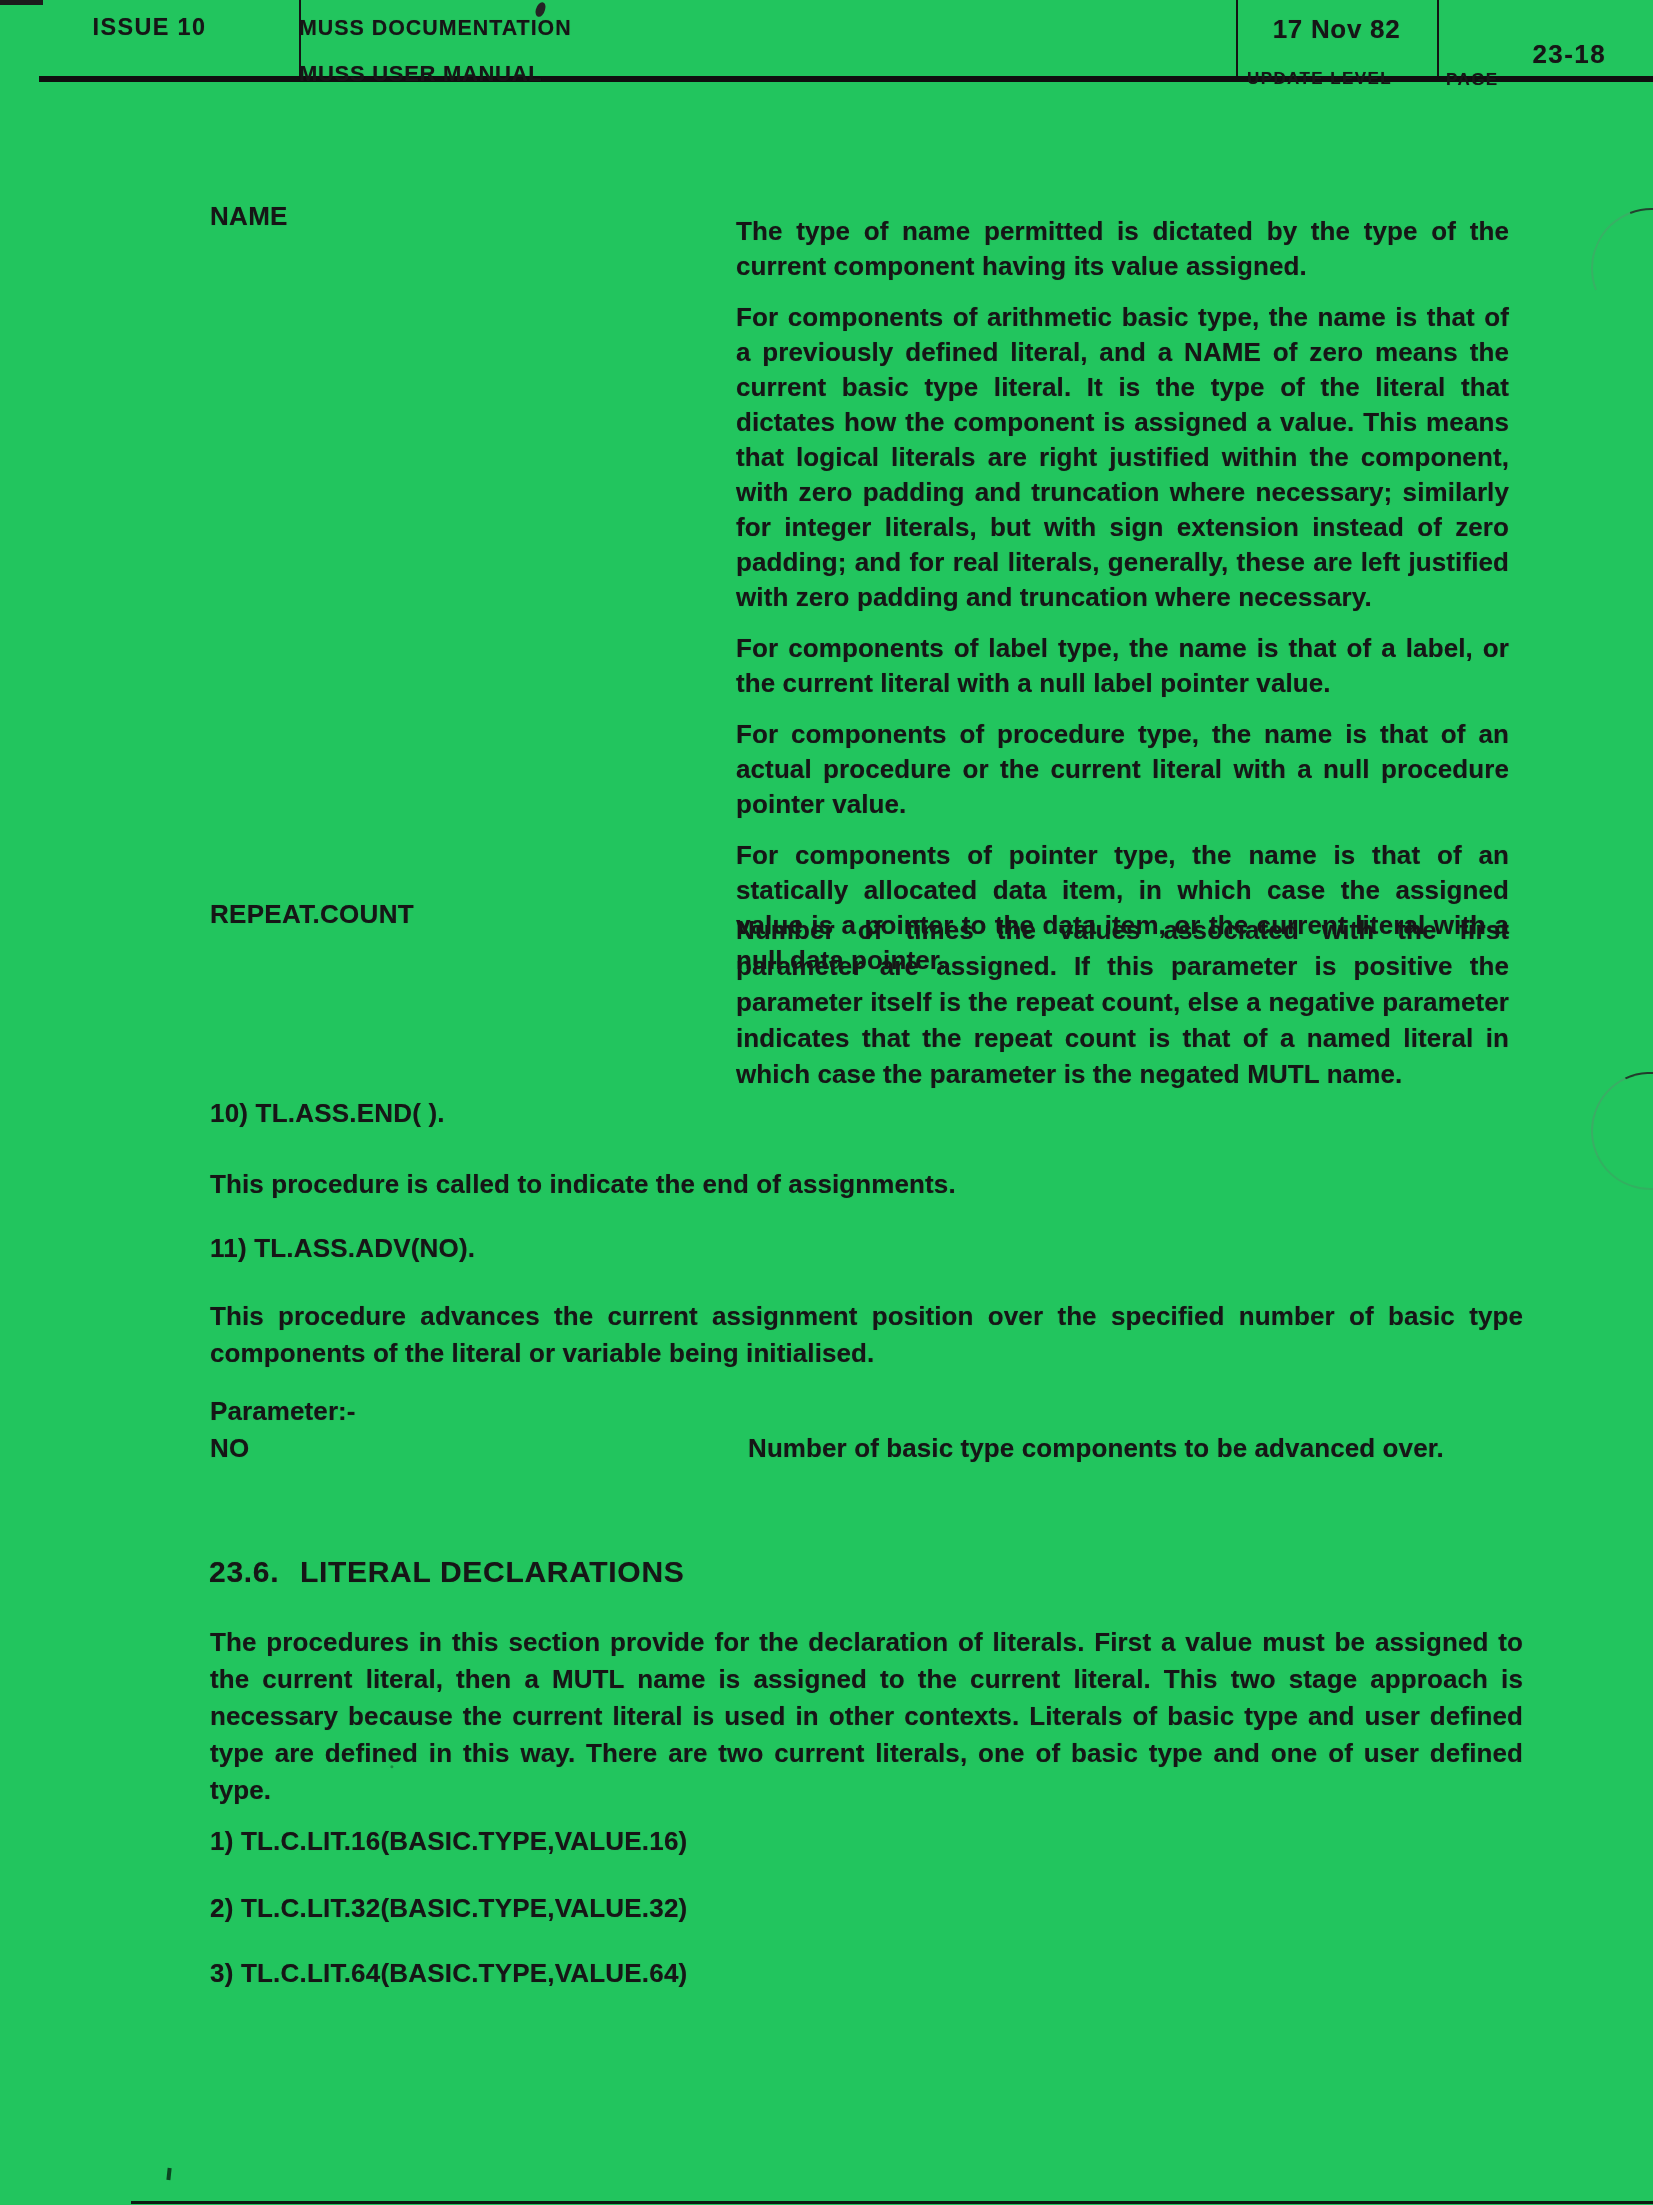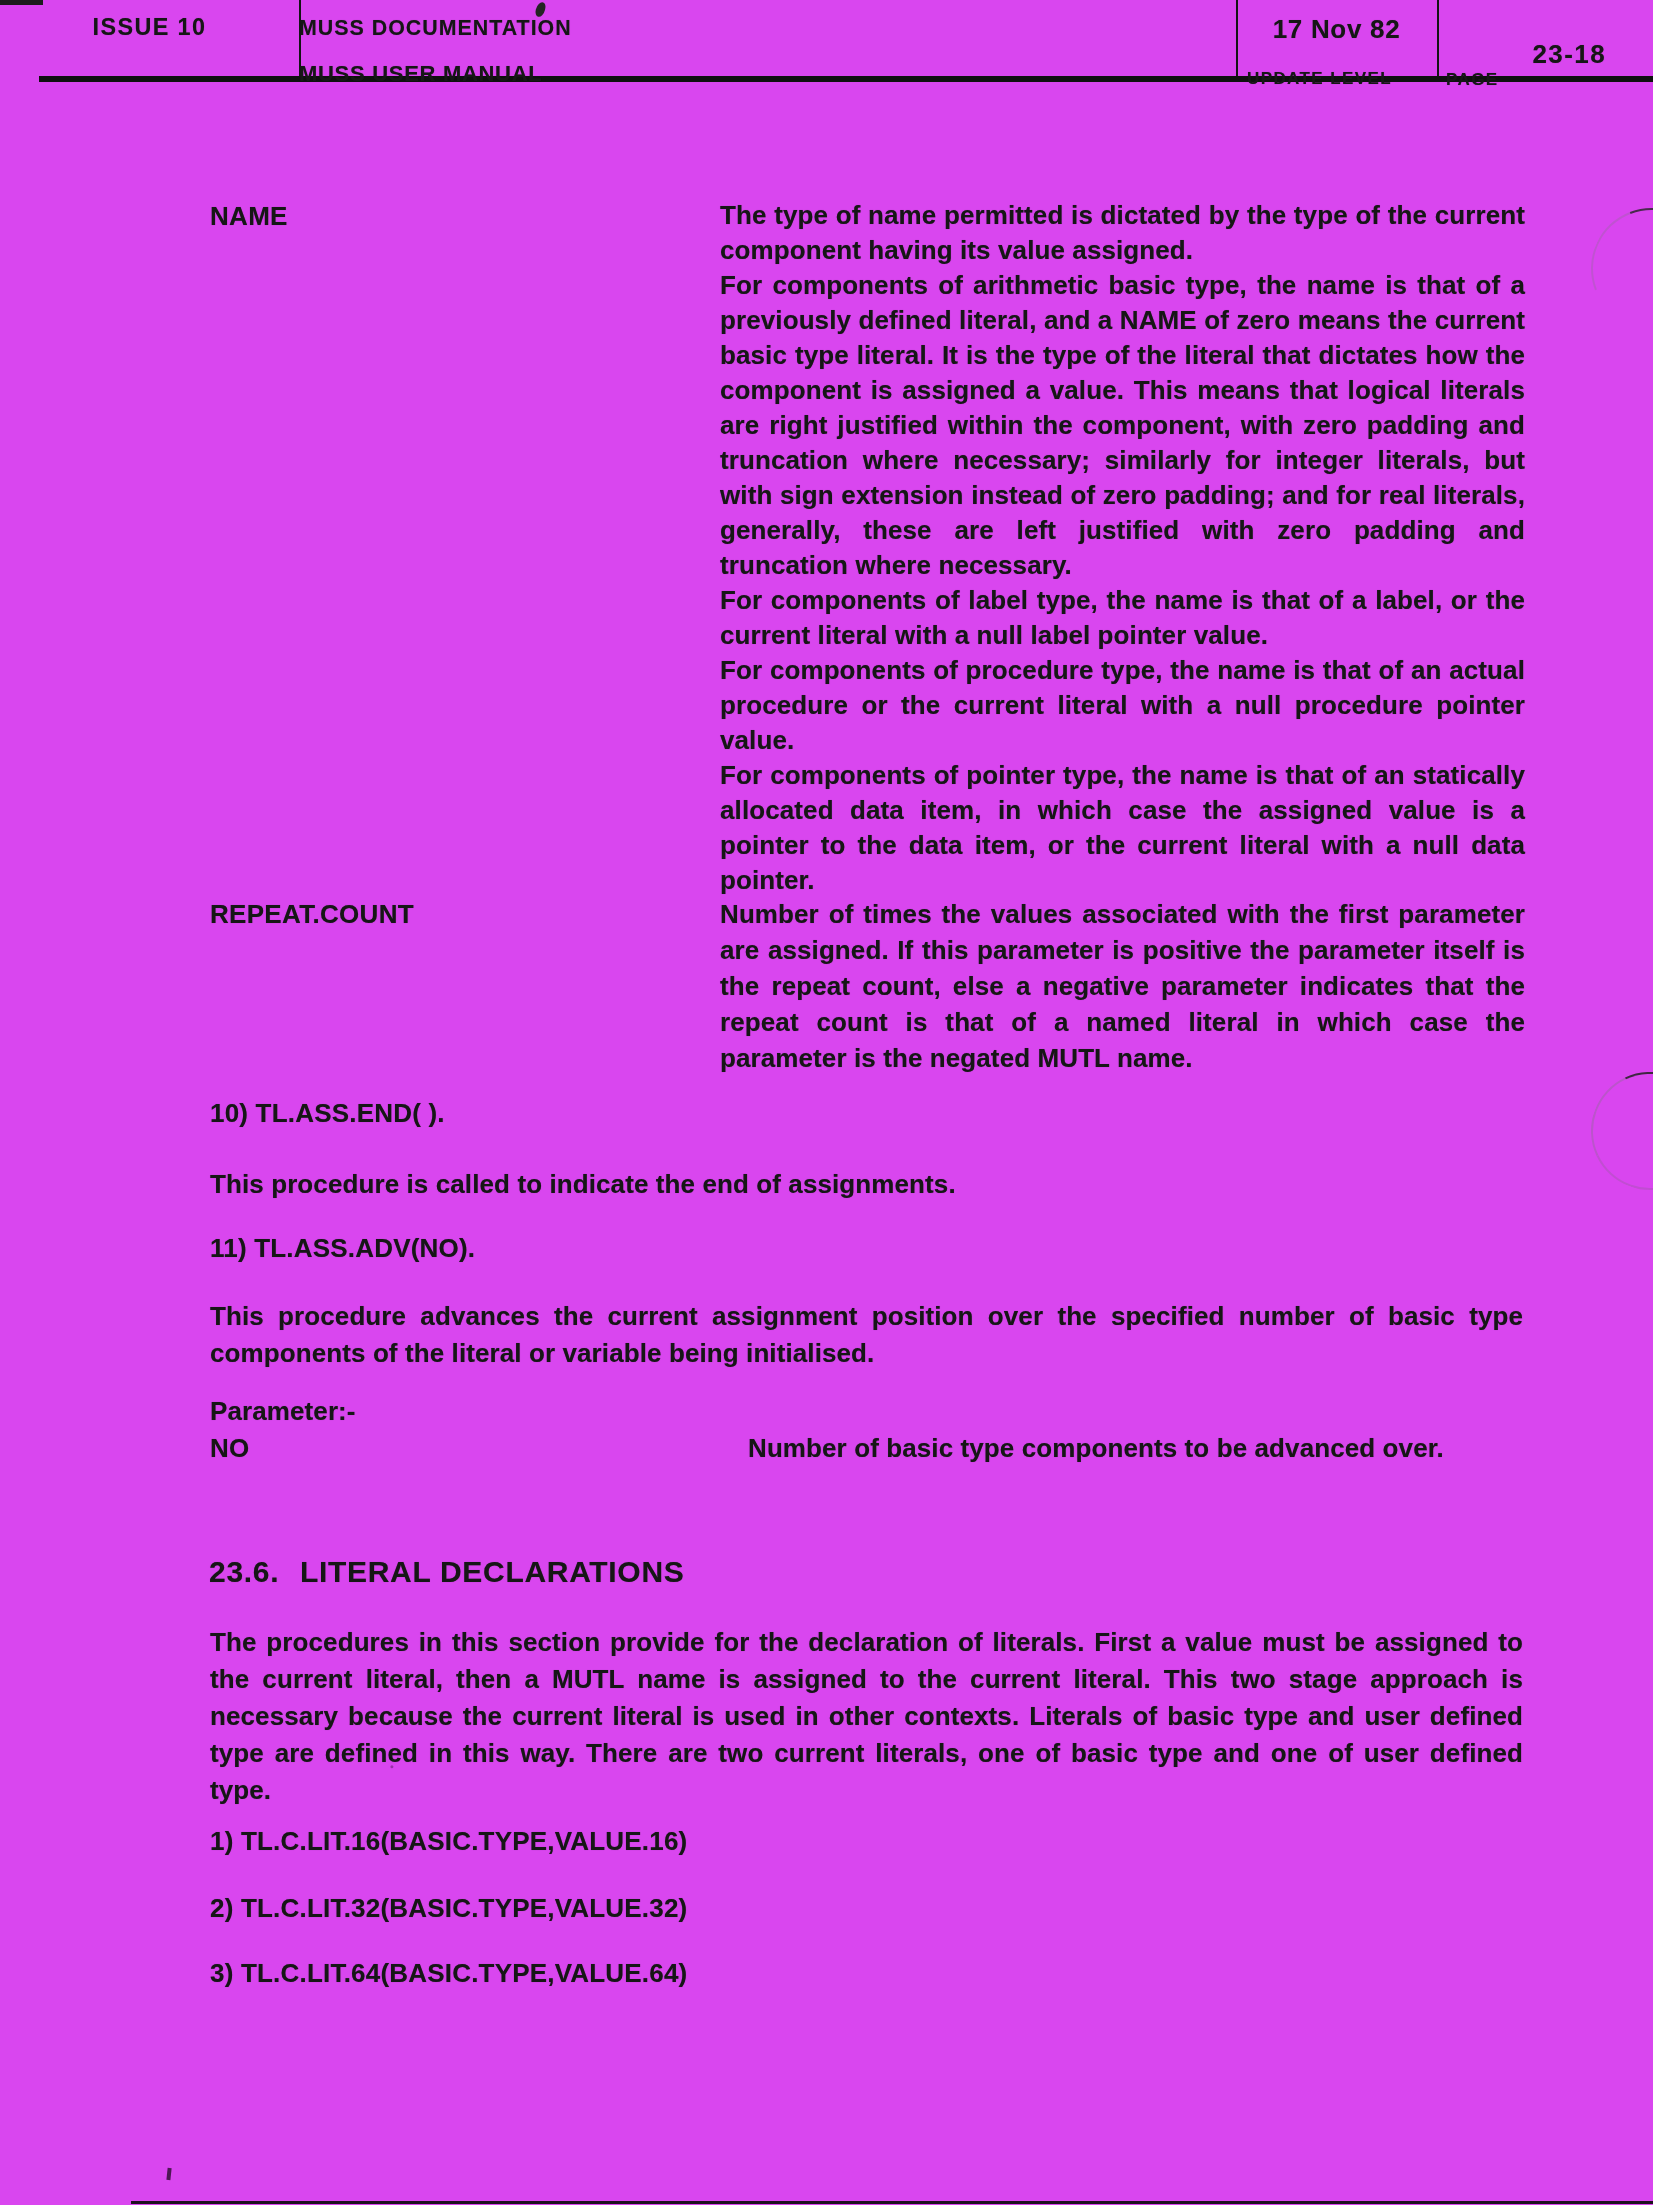--- a/index.html
+++ b/index.html
@@ -1,19 +1,19 @@
 <!DOCTYPE html>
 <html style="font-size:11px"><head>
 <meta charset="utf-8">
 <style>
   html,body{margin:0;padding:0;background:#e8e8e6;}
   .page{
     position:relative;
     width:1654px;height:2205px;
-    background:#d946ef;
+    background:#22c55e;
     overflow:hidden;
     font-family:"Liberation Sans",sans-serif;
     color:#161616;
     -webkit-font-smoothing:antialiased;
   }
   .scantext{text-shadow:0 0 0.7px rgba(30,30,30,0.45);}
 
   
   .hline{position:absolute;background:#0f0f0f;}
   .vline{position:absolute;background:#141414;width:2.1px;top:0;height:77px;}
@@ -28,21 +28,21 @@
             font-size:26px;font-weight:700;letter-spacing:0.7px;}
   .upd-label{position:absolute;left:1247px;top:69px;font-size:17px;font-weight:700;letter-spacing:1.4px;}
   .page-no{position:absolute;left:1437px;top:39px;width:169px;text-align:right;
            font-size:26px;font-weight:700;letter-spacing:1.4px;}
   .page-label{position:absolute;left:1446px;top:70px;font-size:17px;font-weight:700;letter-spacing:1.4px;text-align:right;}
 
   
   .term{position:absolute;left:210px;font-size:26px;font-weight:700;letter-spacing:0.3px;}
   .defdesc{position:absolute;left:720px;width:805px;font-size:26px;font-weight:700;
            text-align:justify;letter-spacing:0.1px;}
-  .defdesc p{margin:0;padding:0;}
+  .defdesc p{margin:16px;padding:0;}
   .proc-item{position:absolute;left:210px;font-size:26px;font-weight:700;letter-spacing:0.2px;}
   .para{position:absolute;left:210px;width:1313px;font-size:26px;font-weight:700;
         text-align:justify;letter-spacing:0.1px;}
   .para-short{position:absolute;left:210px;font-size:26px;font-weight:700;letter-spacing:0.1px;}
   .sec-head{position:absolute;left:209px;top:1555px;font-size:30px;font-weight:700;letter-spacing:0.7px;}
   .sec-head .num{display:inline-block;margin-right:20.7px;}
 
   
   .artifact{position:absolute;pointer-events:none;}
   .topleft-bar{left:0;top:0;width:43px;height:4.8px;background:#1c1c1c;}

